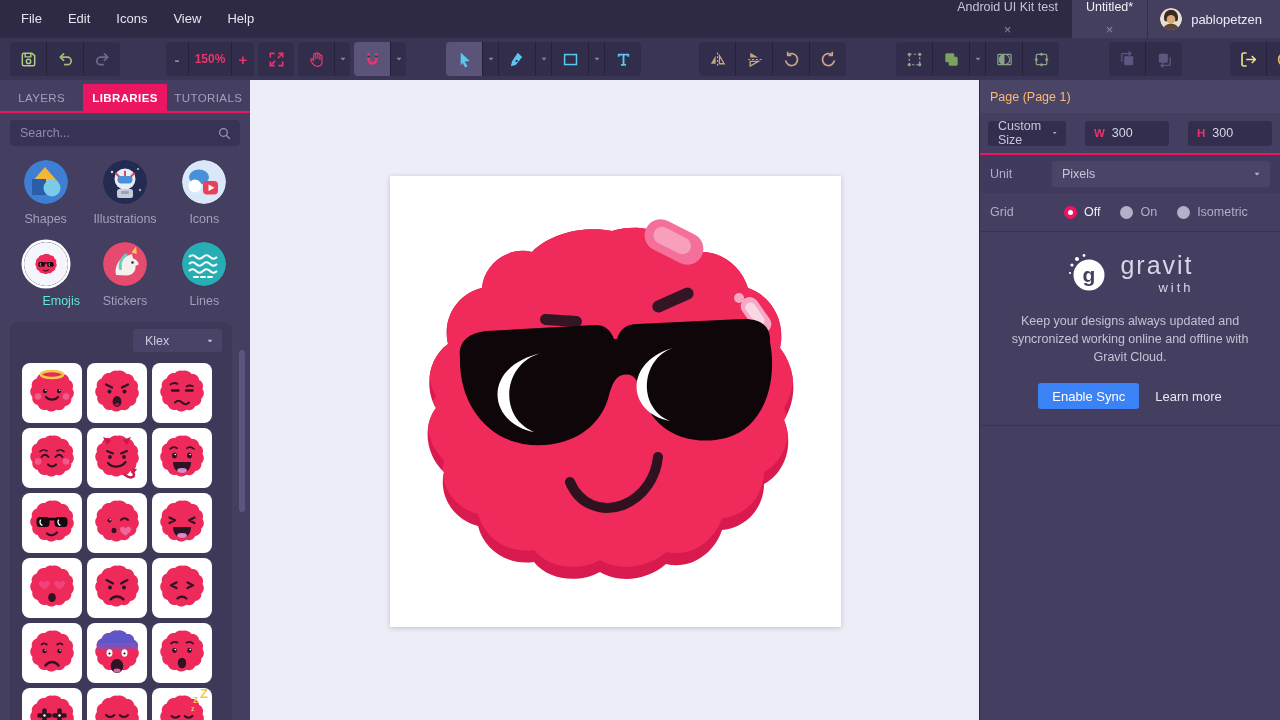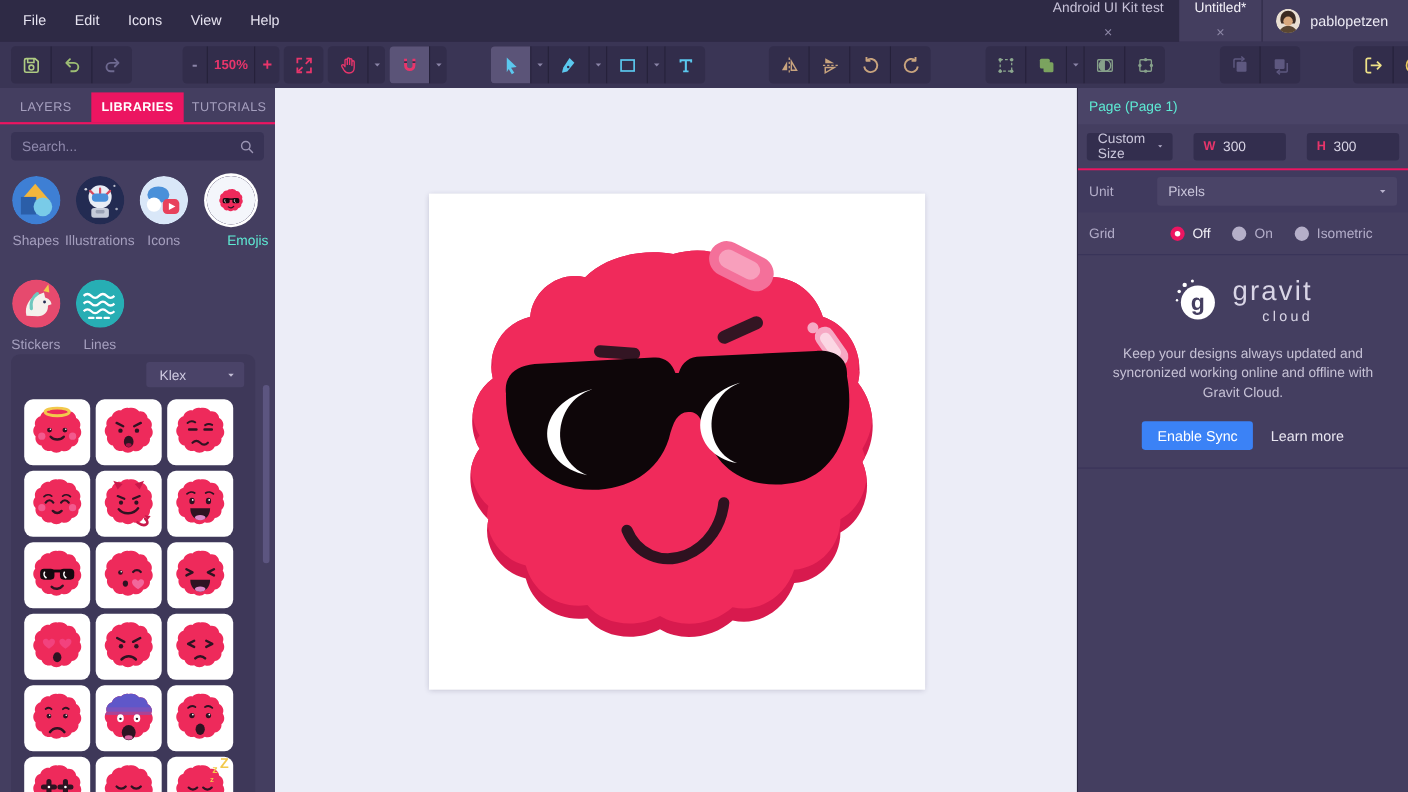--- a/index.html
+++ b/index.html
@@ -40,21 +40,21 @@
   .lp-tabs{display:flex;height:27px;margin-top:4px;border-bottom:2px solid #EC1561;}
   .lp-tab{flex:1;display:flex;align-items:center;justify-content:center;font-size:11.5px;
     letter-spacing:.4px;color:#A59FBE;}
   .lp-tab.active{background:#EC1561;color:#fff;font-weight:bold;}
   .search-box{margin:7px 10px 0 10px;height:26px;background:#383355;border-radius:4px;
     display:flex;align-items:center;padding:0 8px;}
   .search-box input{flex:1;background:transparent;border:none;outline:none;color:#D5D1E3;
     font-size:12.5px;font-family:"Liberation Sans",sans-serif;}
   .search-box input::placeholder{color:#8F89AC;}
   .search-box svg{width:15px;height:15px;color:#9B95B4;}
-  .cats{display:grid;grid-template-columns:repeat(4,1fr);padding:8px 6px 0 6px;row-gap:16px;}
+  .cats{display:grid;grid-template-columns:repeat(3,1fr);padding:8px 6px 0 6px;row-gap:4px;}
   .cat{display:flex;flex-direction:column;align-items:center;gap:8px;padding:6px 0;}
   .cat-icon{width:44px;height:44px;border-radius:50%;}
   .cat-icon svg{width:44px;height:44px;display:block;border-radius:50%;}
   .cat.selected .cat-icon{box-shadow:0 0 0 2.5px #fff;border-radius:50%;}
   .cat-label{font-size:12.5px;color:#A59FBE;}
   .cat.selected .cat-label{color:#5eead4;margin-left:31px;}
   .subpanel{position:absolute;left:10px;right:18px;top:242px;bottom:0;background:#3E3859;
     border-radius:8px 8px 0 0;overflow:hidden;}
   .lib-dropdown{position:absolute;top:7px;right:10px;width:70px;height:23px;background:#4A4368;
     border-radius:3px;display:flex;align-items:center;justify-content:space-between;padding:0 7px 0 12px;}
@@ -67,21 +67,21 @@
 
   
   .canvas{flex:1;background:#ECEDF7;position:relative;min-width:0;}
   .artboard{position:absolute;left:140px;top:96px;width:451px;height:451px;background:#fff;
     box-shadow:0 1px 5px rgba(46,42,80,.22);}
   .artboard svg{width:451px;height:451px;display:block;}
 
   
   .right-panel{width:300px;background:#443E60;border-left:1px solid #2B2741;flex:none;
     font-size:12.5px;color:#C7C2D6;}
-  .rp-header{height:33px;background:#4A4467;display:flex;align-items:center;padding:0 10px;color:#5eead4;}
+  .rp-header{height:33px;background:#4A4467;display:flex;align-items:center;padding:0 10px;color:#fdba74;}
   .rp-size-row{height:40px;display:flex;align-items:center;padding:0 8px;gap:19px;}
   .rp-select{height:25px;background:#332E4E;border-radius:3px;display:flex;align-items:center;
     justify-content:space-between;padding:0 8px 0 10px;color:#C9C5DA;}
   .rp-select.size{flex:1;}
   .rp-select svg,.rp-row .rp-select svg{width:10px;height:10px;color:#B9B3CE;}
   .rp-field{width:66px;height:25px;background:#332E4E;border-radius:3px;display:flex;
     align-items:center;gap:7px;padding:0 9px;flex:none;}
   .rp-field .fl{color:#E8356B;font-weight:bold;font-size:11.5px;}
   .rp-field .fv{color:#D9D5E6;}
   .pink-rule{height:2px;background:#EC1561;}
@@ -725,21 +725,21 @@
               <text x="23" y="30" text-anchor="middle" font-size="21" font-weight="bold" fill="#443E60" font-family="Liberation Sans, sans-serif">g</text>
               <circle cx="6" cy="13" r="1.6" fill="#fff"></circle>
                 <circle cx="11" cy="7" r="2" fill="#fff"></circle>
               <circle cx="18" cy="3.5" r="1.4" fill="#fff"></circle>
                 <circle cx="4" cy="21" r="1.1" fill="#fff"></circle>
               <circle cx="14" cy="12" r="1" fill="#fff"></circle>
             </svg>
           </span>
           <span class="brand-words">
             <div class="brand-main">gravit</div>
-            <div class="brand-sub">cloud</div>
+            <div class="brand-sub">with</div>
           </span>
         </div>
         <div class="cloud-desc">Keep your designs always updated and syncronized working online and offline with Gravit Cloud.</div>
         <div class="cloud-actions">
           <button class="btn-pink">Enable Sync</button>
           <span class="link-plain">Learn more</span>
         </div>
       </div>
       <div class="divider"></div>
     </aside>

